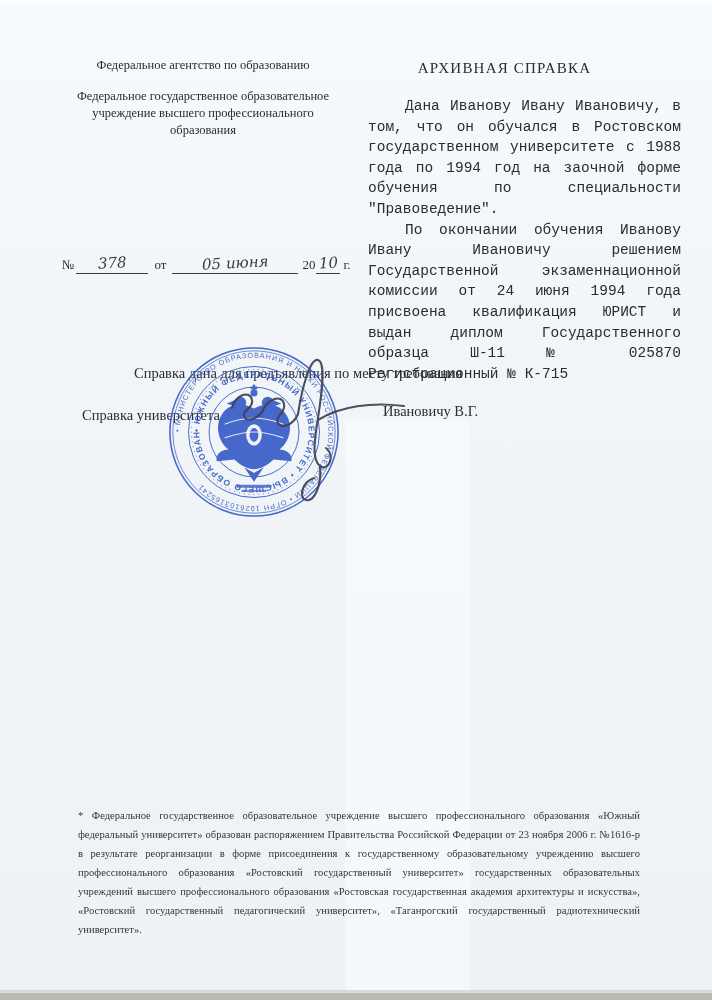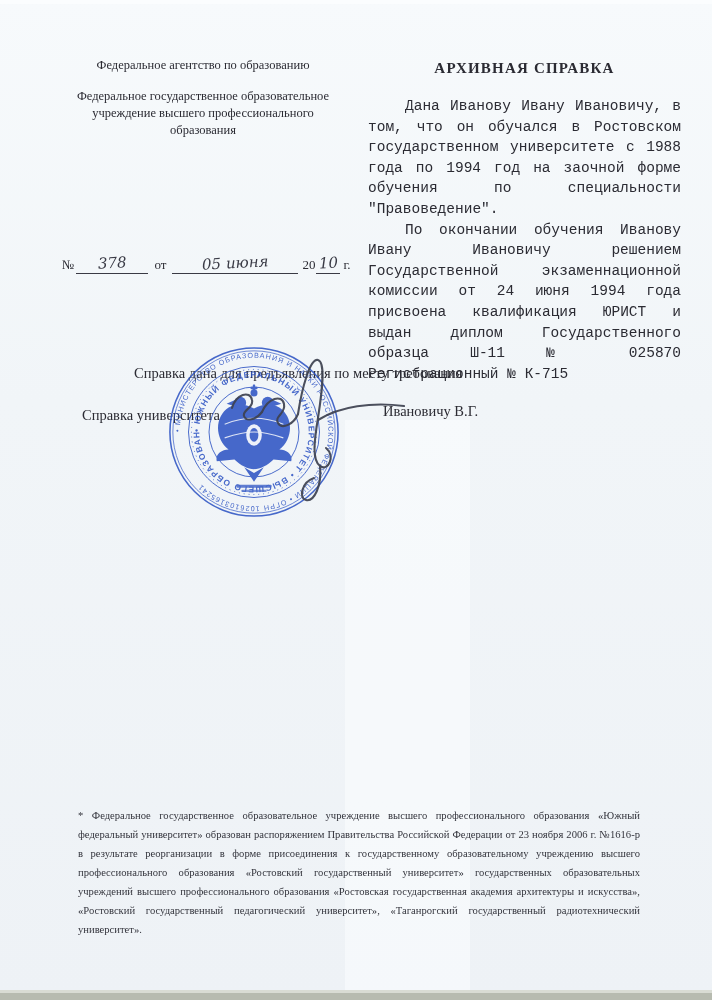--- a/index.html
+++ b/index.html
@@ -30,22 +30,22 @@
   .fill .hand{position:relative;top:-1px;}
   .f-num{width:72px;margin:0 6px 0 2px;}
   .f-date{width:126px;margin:0 4px 0 6px;}
   .f-year{width:24px;margin:0 3px 0 1px;}
   .hand{
     font-family:"DejaVu Serif",serif;font-style:italic;
     color:#3a3b46;font-size:15px;display:inline-block;transform:rotate(-3deg);
   }
 
   .title{
-    position:absolute;left:368px;top:60px;width:313px;
-    text-align:center;font-weight:bold;font-size:15px;letter-spacing:1.2px;
+    position:absolute;left:348px;top:60px;width:313px;
+    text-align:center;font-weight:normal;font-size:15px;letter-spacing:1.2px;
   }
   .bodytext{position:absolute;left:368px;top:96px;width:313px;font-size:14.5px;line-height:20.6px;}
   .bodytext p{
     margin:0;text-align:justify;text-align-last:left;text-indent:37px;font-family:Liberation Mono, monospace;
   }
 
   .statement{position:absolute;left:134px;top:365px;font-size:14.5px;}
   .rector{position:absolute;left:82px;top:407px;font-size:14.5px;}
   .rector-name{position:absolute;left:383px;top:403px;font-size:14.5px;}
 

